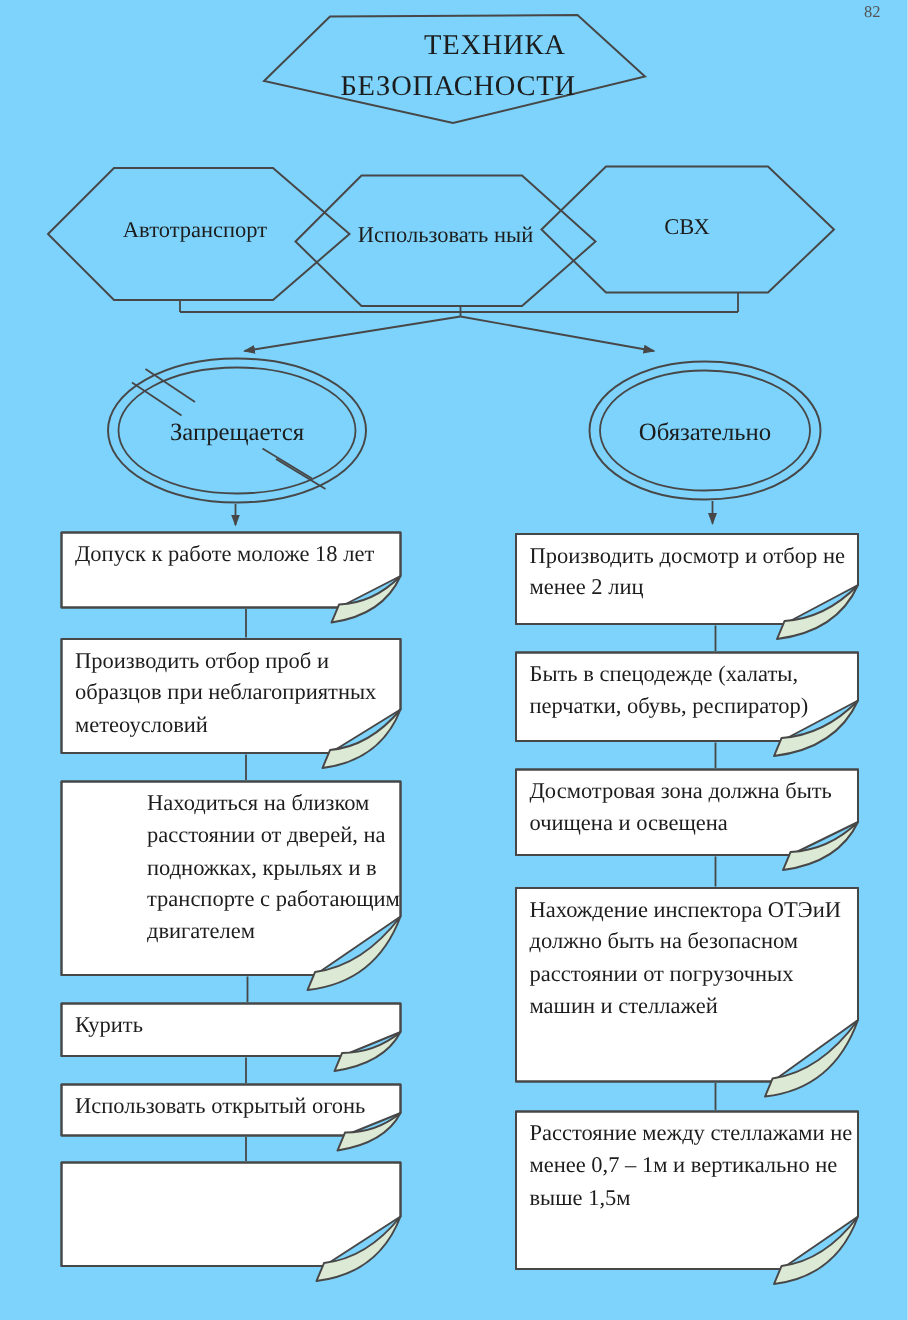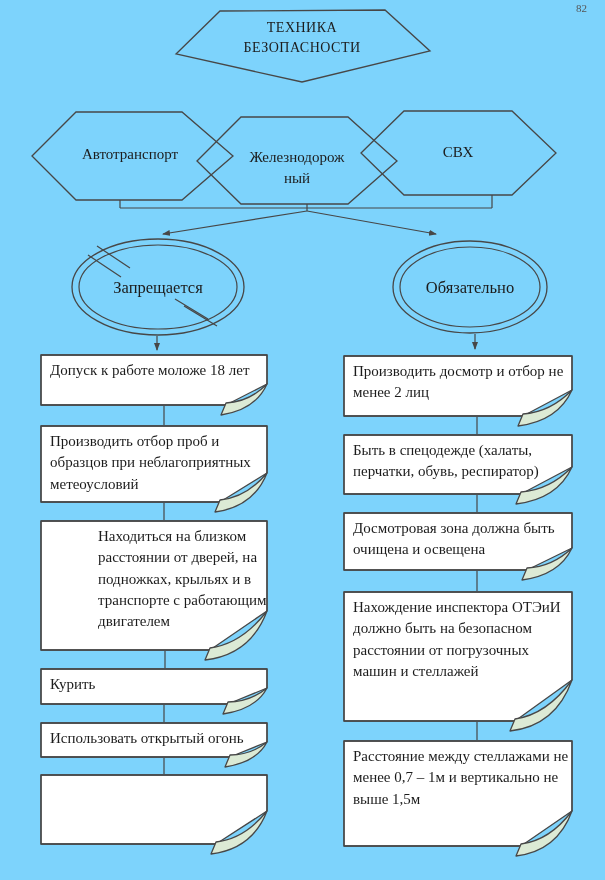--- a/index.html
+++ b/index.html
@@ -4,21 +4,21 @@
 <style>
   html,body { margin:0; padding:0; background:#e9e9e9; }
   .page {
     position:relative; width:605px; height:880px; margin:0 auto;
     background:#7dd3fc; overflow:hidden;
     font-family:"Liberation Serif", serif; color:#1c1c1c;
   }
   .bg-svg { position:absolute; left:0; top:0; z-index:1; }
   .lbl { position:absolute; z-index:3; text-align:center; line-height:1.4; }
   .page-num { position:absolute; right:18px; top:2px; font-size:11px; color:#555; z-index:3; }
-  .title-lbl { font-size:14px; letter-spacing:0.5px; }
+  .title-lbl { font-size:19px; letter-spacing:0.5px;text-align:right; }
   .hex-lbl { font-size:15px; }
   .ell-lbl { font-size:16.5px; }
   .docbox { position:absolute; z-index:2; }
   .docbox-svg { position:absolute; left:0; top:0; overflow:visible; z-index:1; }
   .docbox-text {
     position:relative; z-index:2; padding:6px 4px 0 10px;
     font-size:15px; line-height:1.42; text-align:left;
   }
 </style>
 </head>
@@ -57,21 +57,21 @@
     <line x1="475" y1="334" x2="475" y2="349" stroke="#474747" stroke-width="1.2" marker-end="url(#arrw)"></line>
 
     <path d="M164,406 V425 M164,503 V520 M165,651 V668 M164,705 V722 M164,758 V774" stroke="#474747" stroke-width="1.2" fill="none"></path>
 
     <path d="M477,417 V434 M477,495 V512 M477,571 V591 M477,722 V740" stroke="#474747" stroke-width="1.2" fill="none"></path>
   </svg>
 
   <div class="lbl title-lbl" style="left:227px; top:18px; width:150px;">ТЕХНИКА БЕЗОПАСНОСТИ</div>
 
   <div class="lbl hex-lbl" style="left:55px; top:144px; width:150px;">Автотранспорт</div>
-  <div class="lbl hex-lbl" style="left:237px; top:147px; width:120px;">Железнодорож ный</div>
+  <div class="lbl hex-lbl" style="left:237px; top:147px; width:120px;">Использовать ный</div>
   <div class="lbl hex-lbl" style="left:398px; top:142px; width:120px;">СВХ</div>
 
   <div class="lbl ell-lbl" style="left:88px; top:276px; width:140px;">Запрещается</div>
   <div class="lbl ell-lbl" style="left:400px; top:276px; width:140px;">Обязательно</div>
 
   <div class="docbox" style="left:40px; top:354px; width:228px; height:52px;">
       <svg class="docbox-svg" width="228" height="66">
         <path d="M1,1 L227,1 L227,30 L186,51 L1,51 Z" fill="#ffffff" stroke="#474747" stroke-width="1.3" stroke-linejoin="round"></path>
         <path d="M192,51 L1,51 L1,1 L227,1 L227,30" fill="none" stroke="#474747" stroke-width="1.3" stroke-linejoin="round"></path>
         <path d="M227,30 Q209.1,48.04 186,49 L181,61 Q215.4,56 227,30 Z" fill="#dcead5" stroke="#474747" stroke-width="1.3" stroke-linejoin="round"></path>

